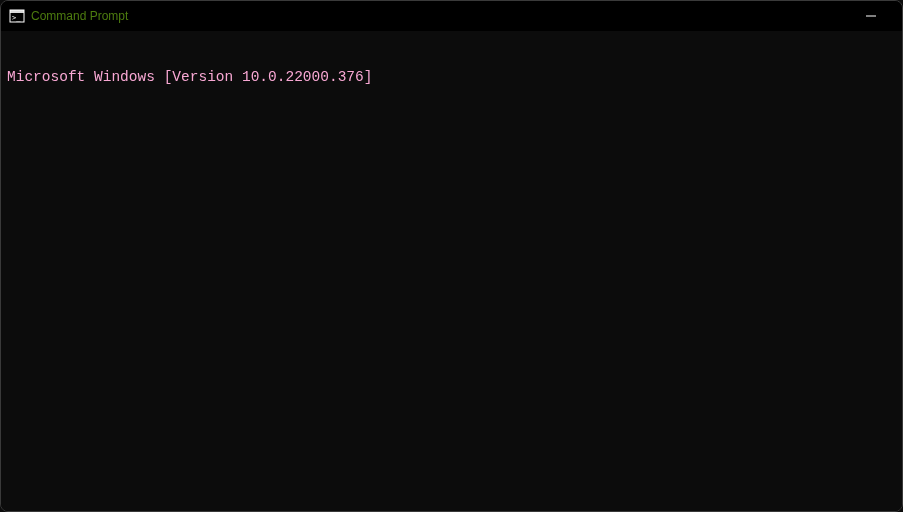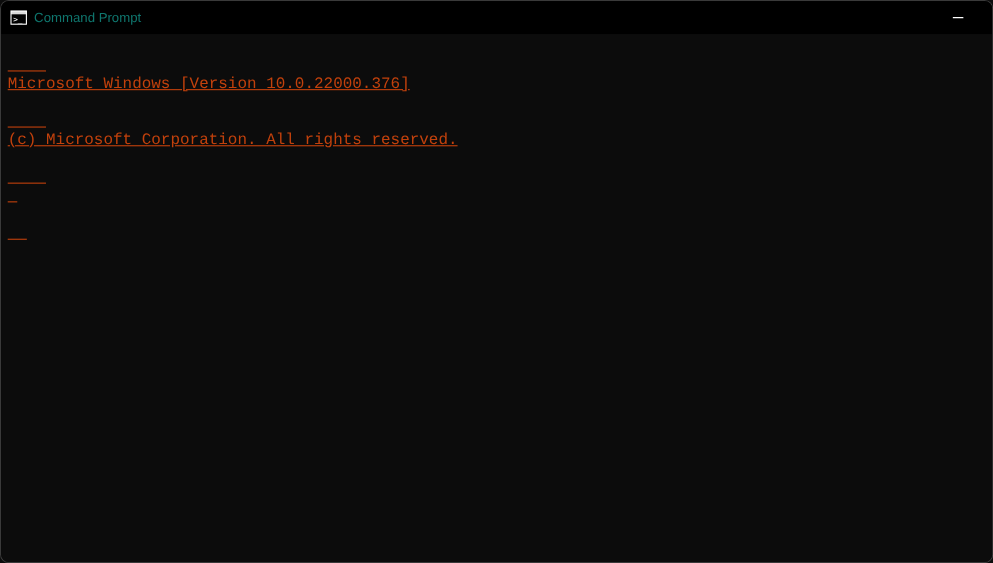--- a/index.html
+++ b/index.html
@@ -39,47 +39,46 @@
     .titlebar .icon {
       width: 16px;
       height: 16px;
       margin-right: 6px;
       display: flex;
       align-items: center;
       justify-content: center;
     }
     .titlebar .title-text {
       flex: 0 0 auto;
-      color: #0f766e;
+      color: #4d7c0f;
     }
     .titlebar .spacer {
       flex: 1;
     }
     .titlebar .win-btn {
       width: 46px;
       height: 30px;
       display: flex;
       align-items: center;
       justify-content: center;
       color: #fff;
     }
     .titlebar .win-btn svg {
       display: block;
     }
     .terminal {
       flex: 1;
       background: #0c0c0c;
-      color: #c2410c;
+      color: #f9a8d4;
       padding: 4px 6px;
       font-family: Consolas, 'Courier New', monospace;
       font-size: 14.5px;
       line-height: 17px;
       white-space: pre;
       overflow: hidden;
-      text-decoration: underline;
     }
     .terminal .line {
       white-space: pre;
     }
     .prompt-chunk {
       display: inline;
     }
     .redact {
       display: inline-block;
       width: 46px;
@@ -112,16 +111,15 @@
     <span class="spacer"></span>
     <span class="win-btn">
       <svg width="10" height="10" viewBox="0 0 10 10">
           <line x1="0" y1="5" x2="10" y2="5" stroke="#fff" stroke-width="1"></line>
         </svg>
     </span>
   </div>
 
   <div class="terminal">
     <div class="line">Microsoft Windows [Version 10.0.22000.376]</div>
-    <div class="line">(c) Microsoft Corporation. All rights reserved.</div>
     <div class="line">&nbsp;</div>
   </div>
 </div>
 
 </body></html>

